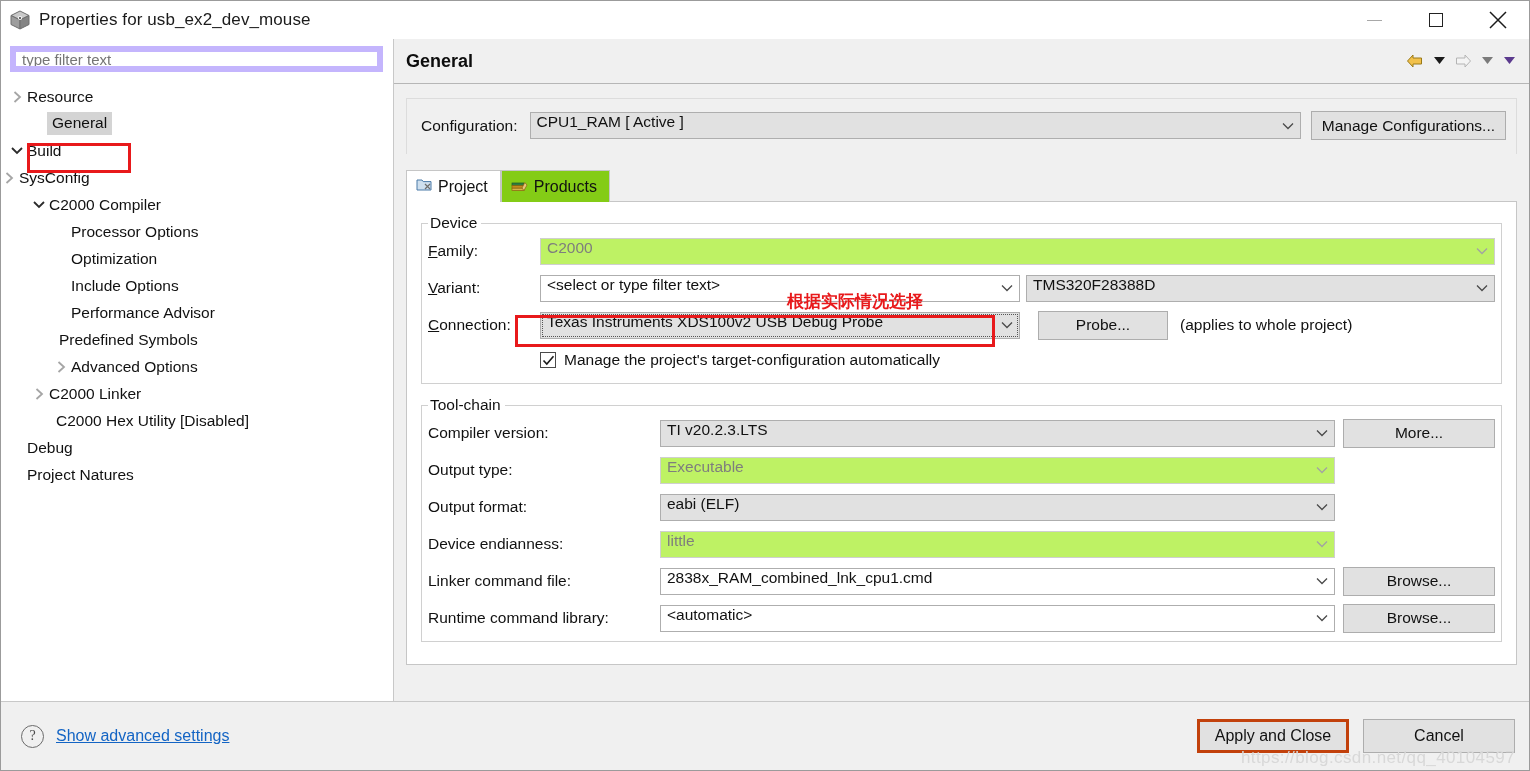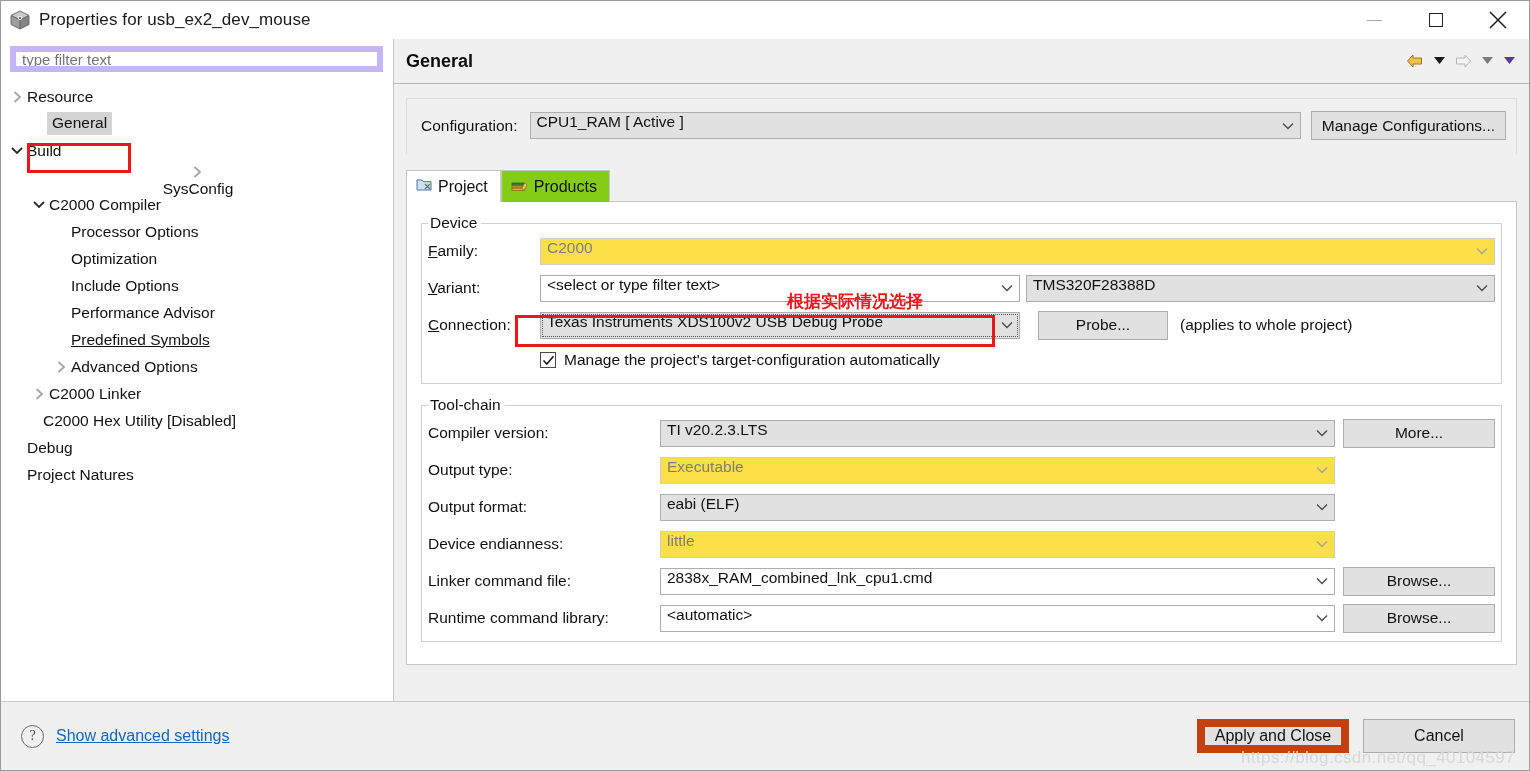--- a/index.html
+++ b/index.html
@@ -200,21 +200,21 @@
     box-sizing: border-box;
     border: 1px solid #aeaeae;
     background: #e1e1e1;
     display: flex;
     font-size: 15.5px;
     color: #111;
     padding-left: 6px;
     overflow: hidden;
   }
   .combo.white { background: #ffffff; }
-  .combo.disabled { background: #fde047; border-color: #cfcfcf; color: #7e7e7e; }
+  .combo.disabled { background: #bef264; border-color: #cfcfcf; color: #7e7e7e; }
   .combo .arrow {
     position: absolute;
     right: 6px; top: 0; bottom: 0;
     display: flex; align-items: center;
     color: #4a4a4a;
   }
   .combo.disabled .arrow { color: #a2a2a2; }
   .btn {
     height: 29px;
     border: 1px solid #adadad;
@@ -350,21 +350,21 @@
   }
   .link {
     color: #1364c4;
     font-size: 16px;
     text-decoration: underline;
   }
   .footer-spacer { flex: 1 1 auto; }
   .btn-primary {
     height: 34px;
     min-width: 152px;
-    border: 8px solid #c2410c;
+    border: 3px solid #c2410c;
     background: #e1e1e1;
     display: flex; align-items: center; justify-content: center;
     font-size: 16px;
     color: #111;
     box-sizing: border-box;
     margin-right: 14px;
   }
   .btn-secondary {
     height: 34px;
     min-width: 152px;
@@ -435,21 +435,21 @@
             <span class="tree-label">General</span>
           </div>
           <div class="tree-item" style="padding-left: 8px;">
             <span class="twisty">
               <svg width="12" height="9" viewBox="0 0 12 9">
                 <path d="M1 2 L6 7 L11 2" fill="none" stroke="#2b2b2b" stroke-width="1.8"></path>
               </svg>
             </span>
             <span class="tree-label">Build</span>
           </div>
-          <div class="tree-item" style=" flex-direction: column;">
+          <div class="tree-item" style="">
             <span class="twisty">
               <svg width="9" height="12" viewBox="0 0 9 12">
                 <path d="M1.5 1 L7 6 L1.5 11" fill="none" stroke="#a5a5a5" stroke-width="1.8"></path>
               </svg>
             </span>
             <span class="tree-label">SysConfig</span>
           </div>
           <div class="tree-item" style="padding-left: 30px;">
             <span class="twisty">
               <svg width="12" height="9" viewBox="0 0 12 9">
@@ -467,41 +467,41 @@
             <span class="tree-label">Optimization</span>
           </div>
           <div class="tree-item" style="padding-left: 52px;">
             <span class="twisty"></span>
             <span class="tree-label">Include Options</span>
           </div>
           <div class="tree-item" style="padding-left: 52px;">
             <span class="twisty"></span>
             <span class="tree-label">Performance Advisor</span>
           </div>
-          <div class="tree-item" style="padding-left: 52px; text-decoration: underline;">
+          <div class="tree-item" style="padding-left: 40px;">
             <span class="twisty"></span>
             <span class="tree-label">Predefined Symbols</span>
           </div>
           <div class="tree-item" style="padding-left: 52px;">
             <span class="twisty">
               <svg width="9" height="12" viewBox="0 0 9 12">
                 <path d="M1.5 1 L7 6 L1.5 11" fill="none" stroke="#a5a5a5" stroke-width="1.8"></path>
               </svg>
             </span>
             <span class="tree-label">Advanced Options</span>
           </div>
           <div class="tree-item" style="padding-left: 30px;">
             <span class="twisty">
               <svg width="9" height="12" viewBox="0 0 9 12">
                 <path d="M1.5 1 L7 6 L1.5 11" fill="none" stroke="#a5a5a5" stroke-width="1.8"></path>
               </svg>
             </span>
             <span class="tree-label">C2000 Linker</span>
           </div>
-          <div class="tree-item" style="padding-left: 24px;">
+          <div class="tree-item" style="padding-left: 37px;">
             <span class="twisty"></span>
             <span class="tree-label">C2000 Hex Utility  [Disabled]</span>
           </div>
           <div class="tree-item" style="padding-left: 8px;">
             <span class="twisty"></span>
             <span class="tree-label">Debug</span>
           </div>
           <div class="tree-item" style="padding-left: 8px;">
             <span class="twisty"></span>
             <span class="tree-label">Project Natures</span>

